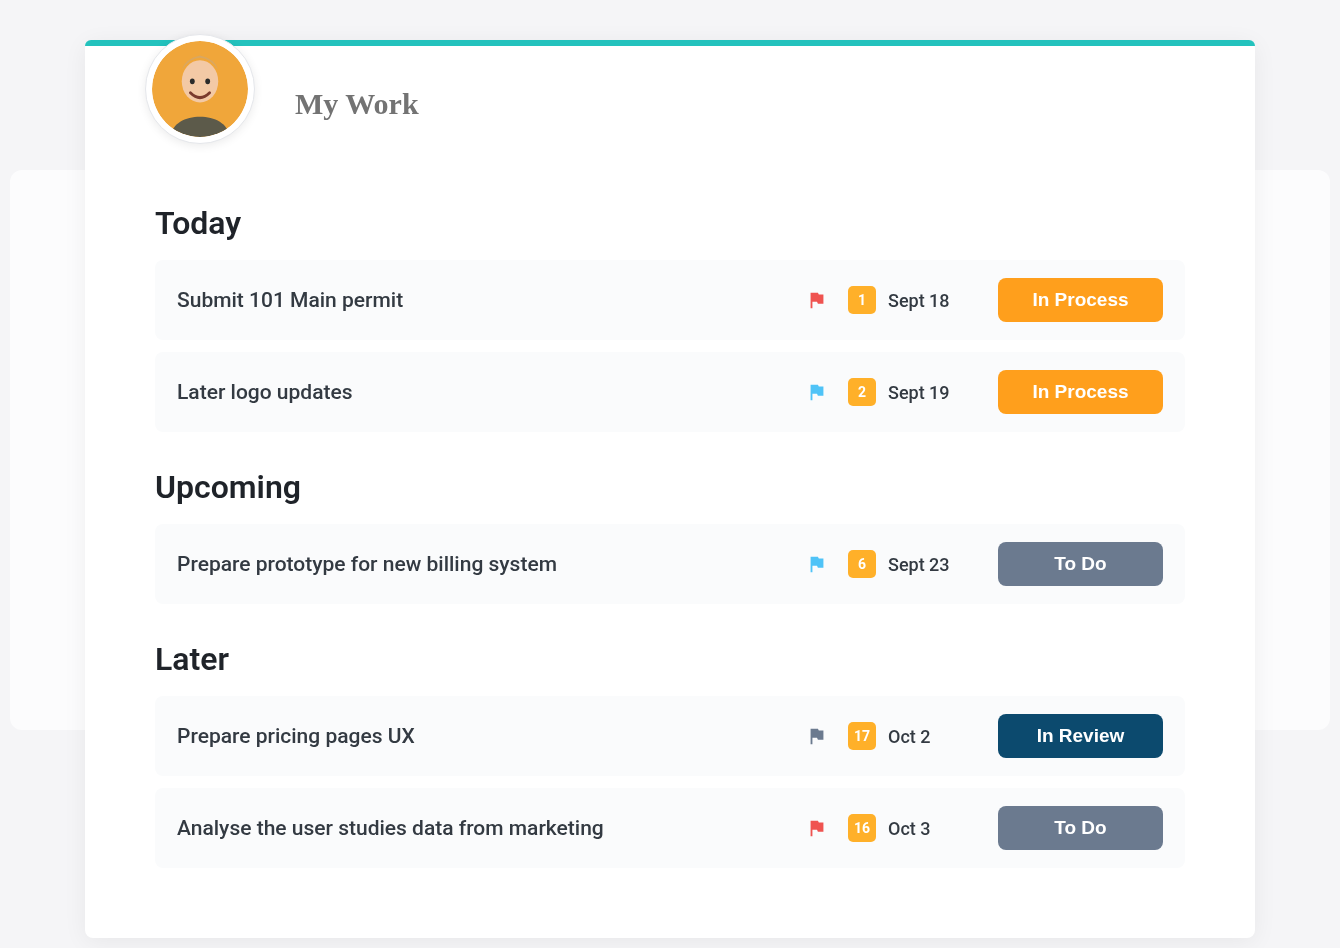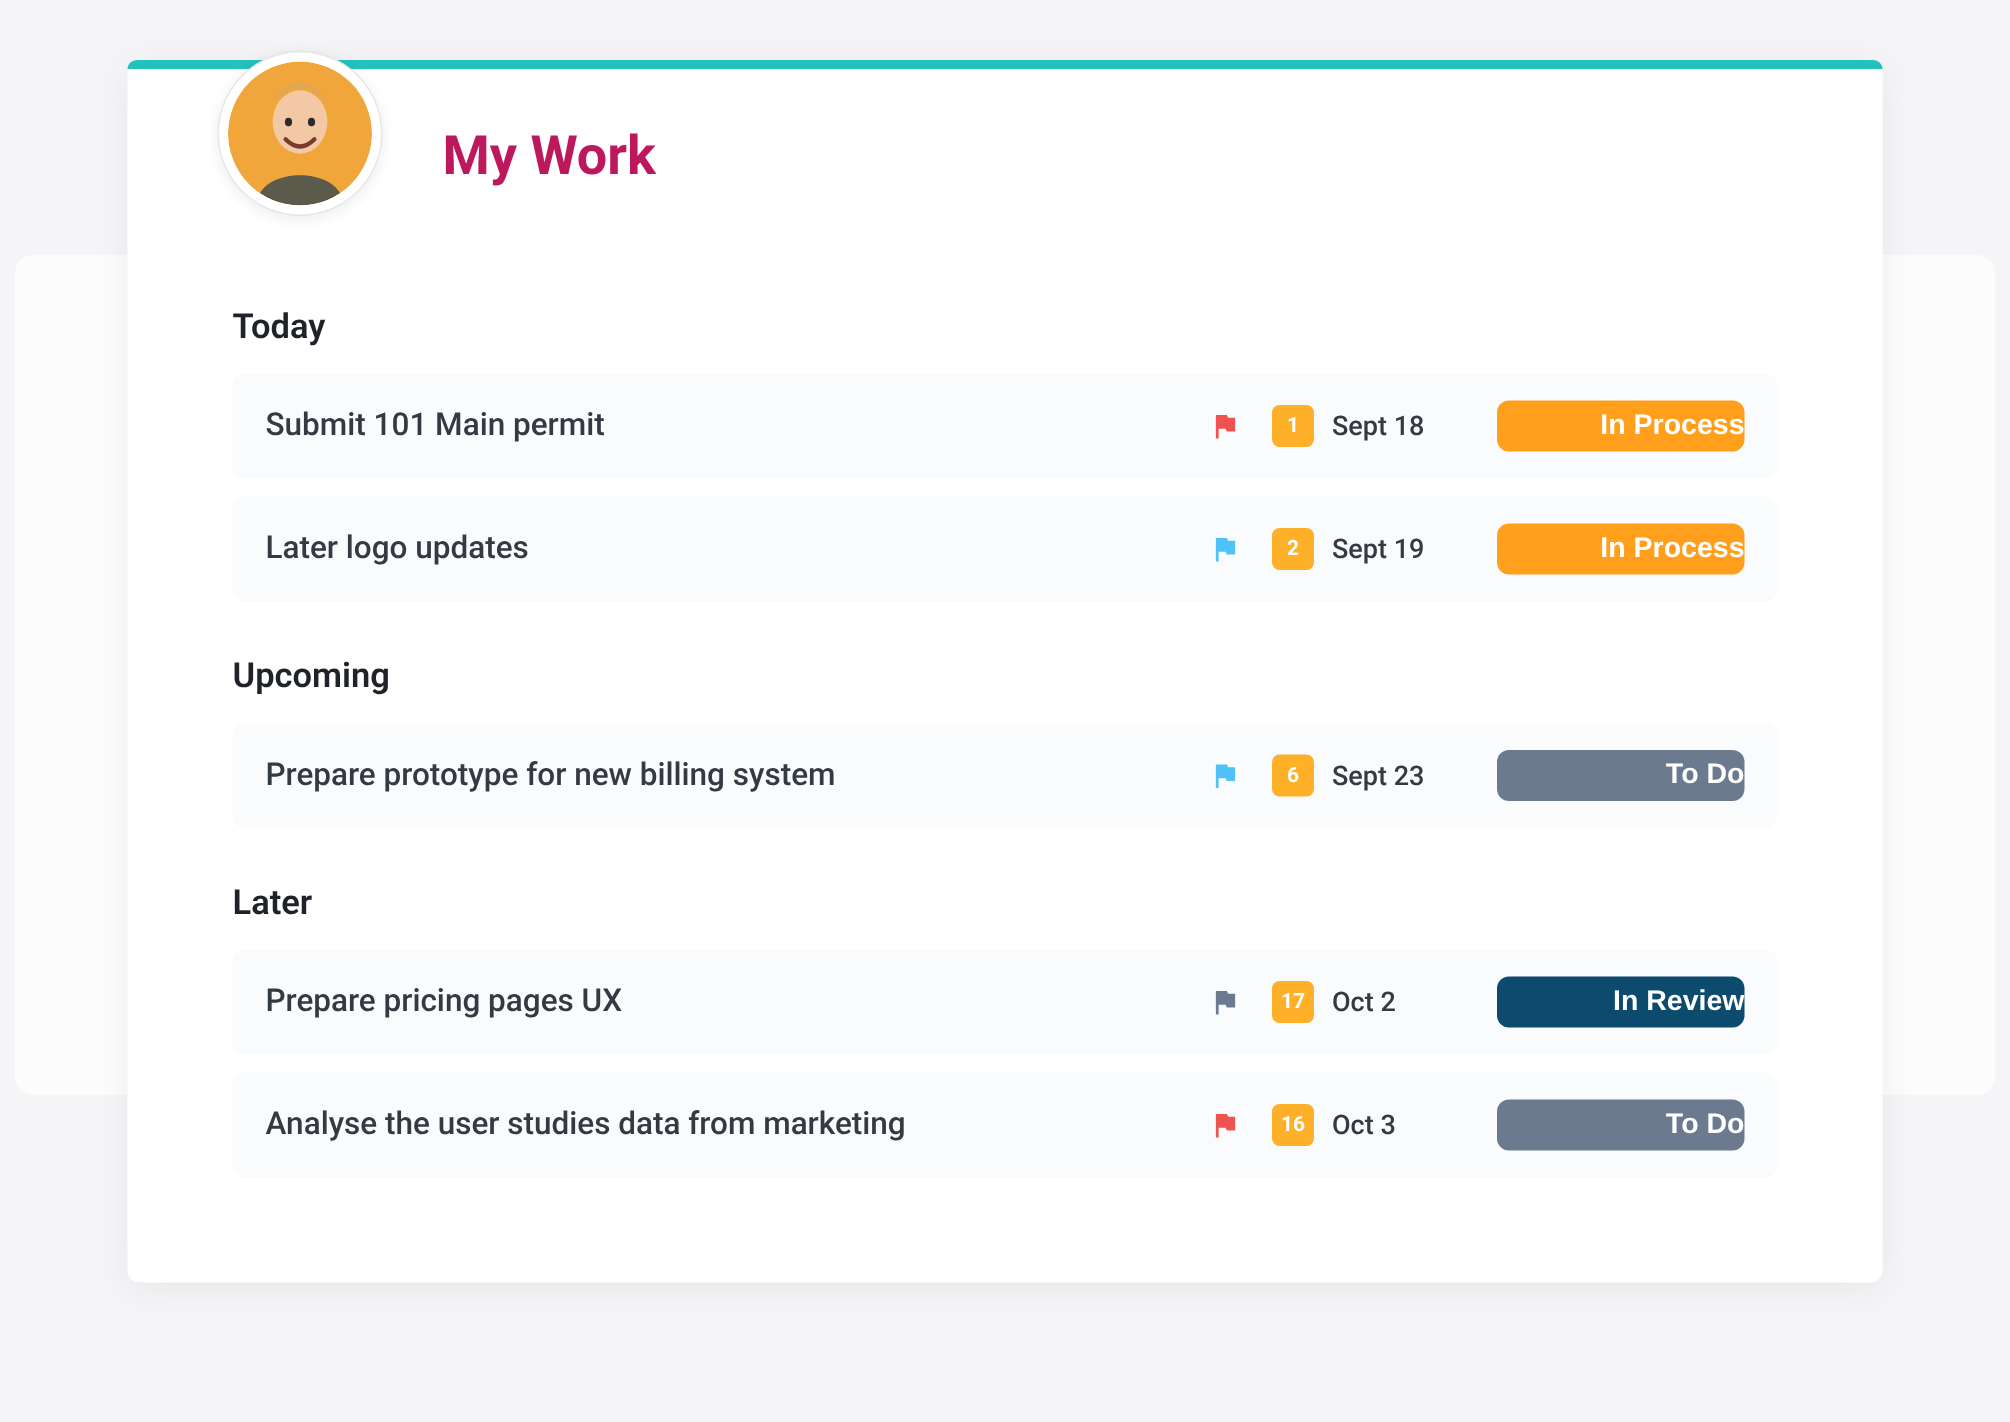--- a/index.html
+++ b/index.html
@@ -60,29 +60,30 @@
       box-shadow: 0 2px 10px rgba(0,0,0,0.08);
       margin-top: -30px;
     }
     .avatar {
       width: 96px;
       height: 96px;
       border-radius: 50%;
       display: block;
     }
     .page-title {
-      font-size: 36px;
+      font-size: 30px;
       font-weight: 700;
-      color: #be185d;
+      color: #737373;
+      font-family: Liberation Serif, serif;
     }
     .content {
       padding: 50px 70px 70px 70px;
     }
     .section-title {
-      font-size: 23px;
+      font-size: 32px;
       font-weight: 600;
       color: #1f2329;
       margin-bottom: 18px;
     }
     .section {
       margin-bottom: 36px;
     }
     .section:last-child {
       margin-bottom: 0;
     }
@@ -129,29 +130,28 @@
       align-items: center;
       justify-content: center;
     }
     .date-label {
       font-size: 18px;
       color: #333a42;
       font-weight: 500;
     }
     .status-btn {
       width: 165px;
-      height: 34px;
+      height: 44px;
       border-radius: 8px;
       border: none;
       color: #fff;
       font-size: 19px;
       font-weight: 600;
       cursor: pointer;
       flex-shrink: 0;
-      text-align: right;
     }
     .status-in-process { background: #ff9f1c; }
     .status-to-do { background: #6b7a8f; }
     .status-in-review { background: #0c4a6e; }
   </style>
 </head>
 <body>
 
 <div class="backdrop"></div>
 

